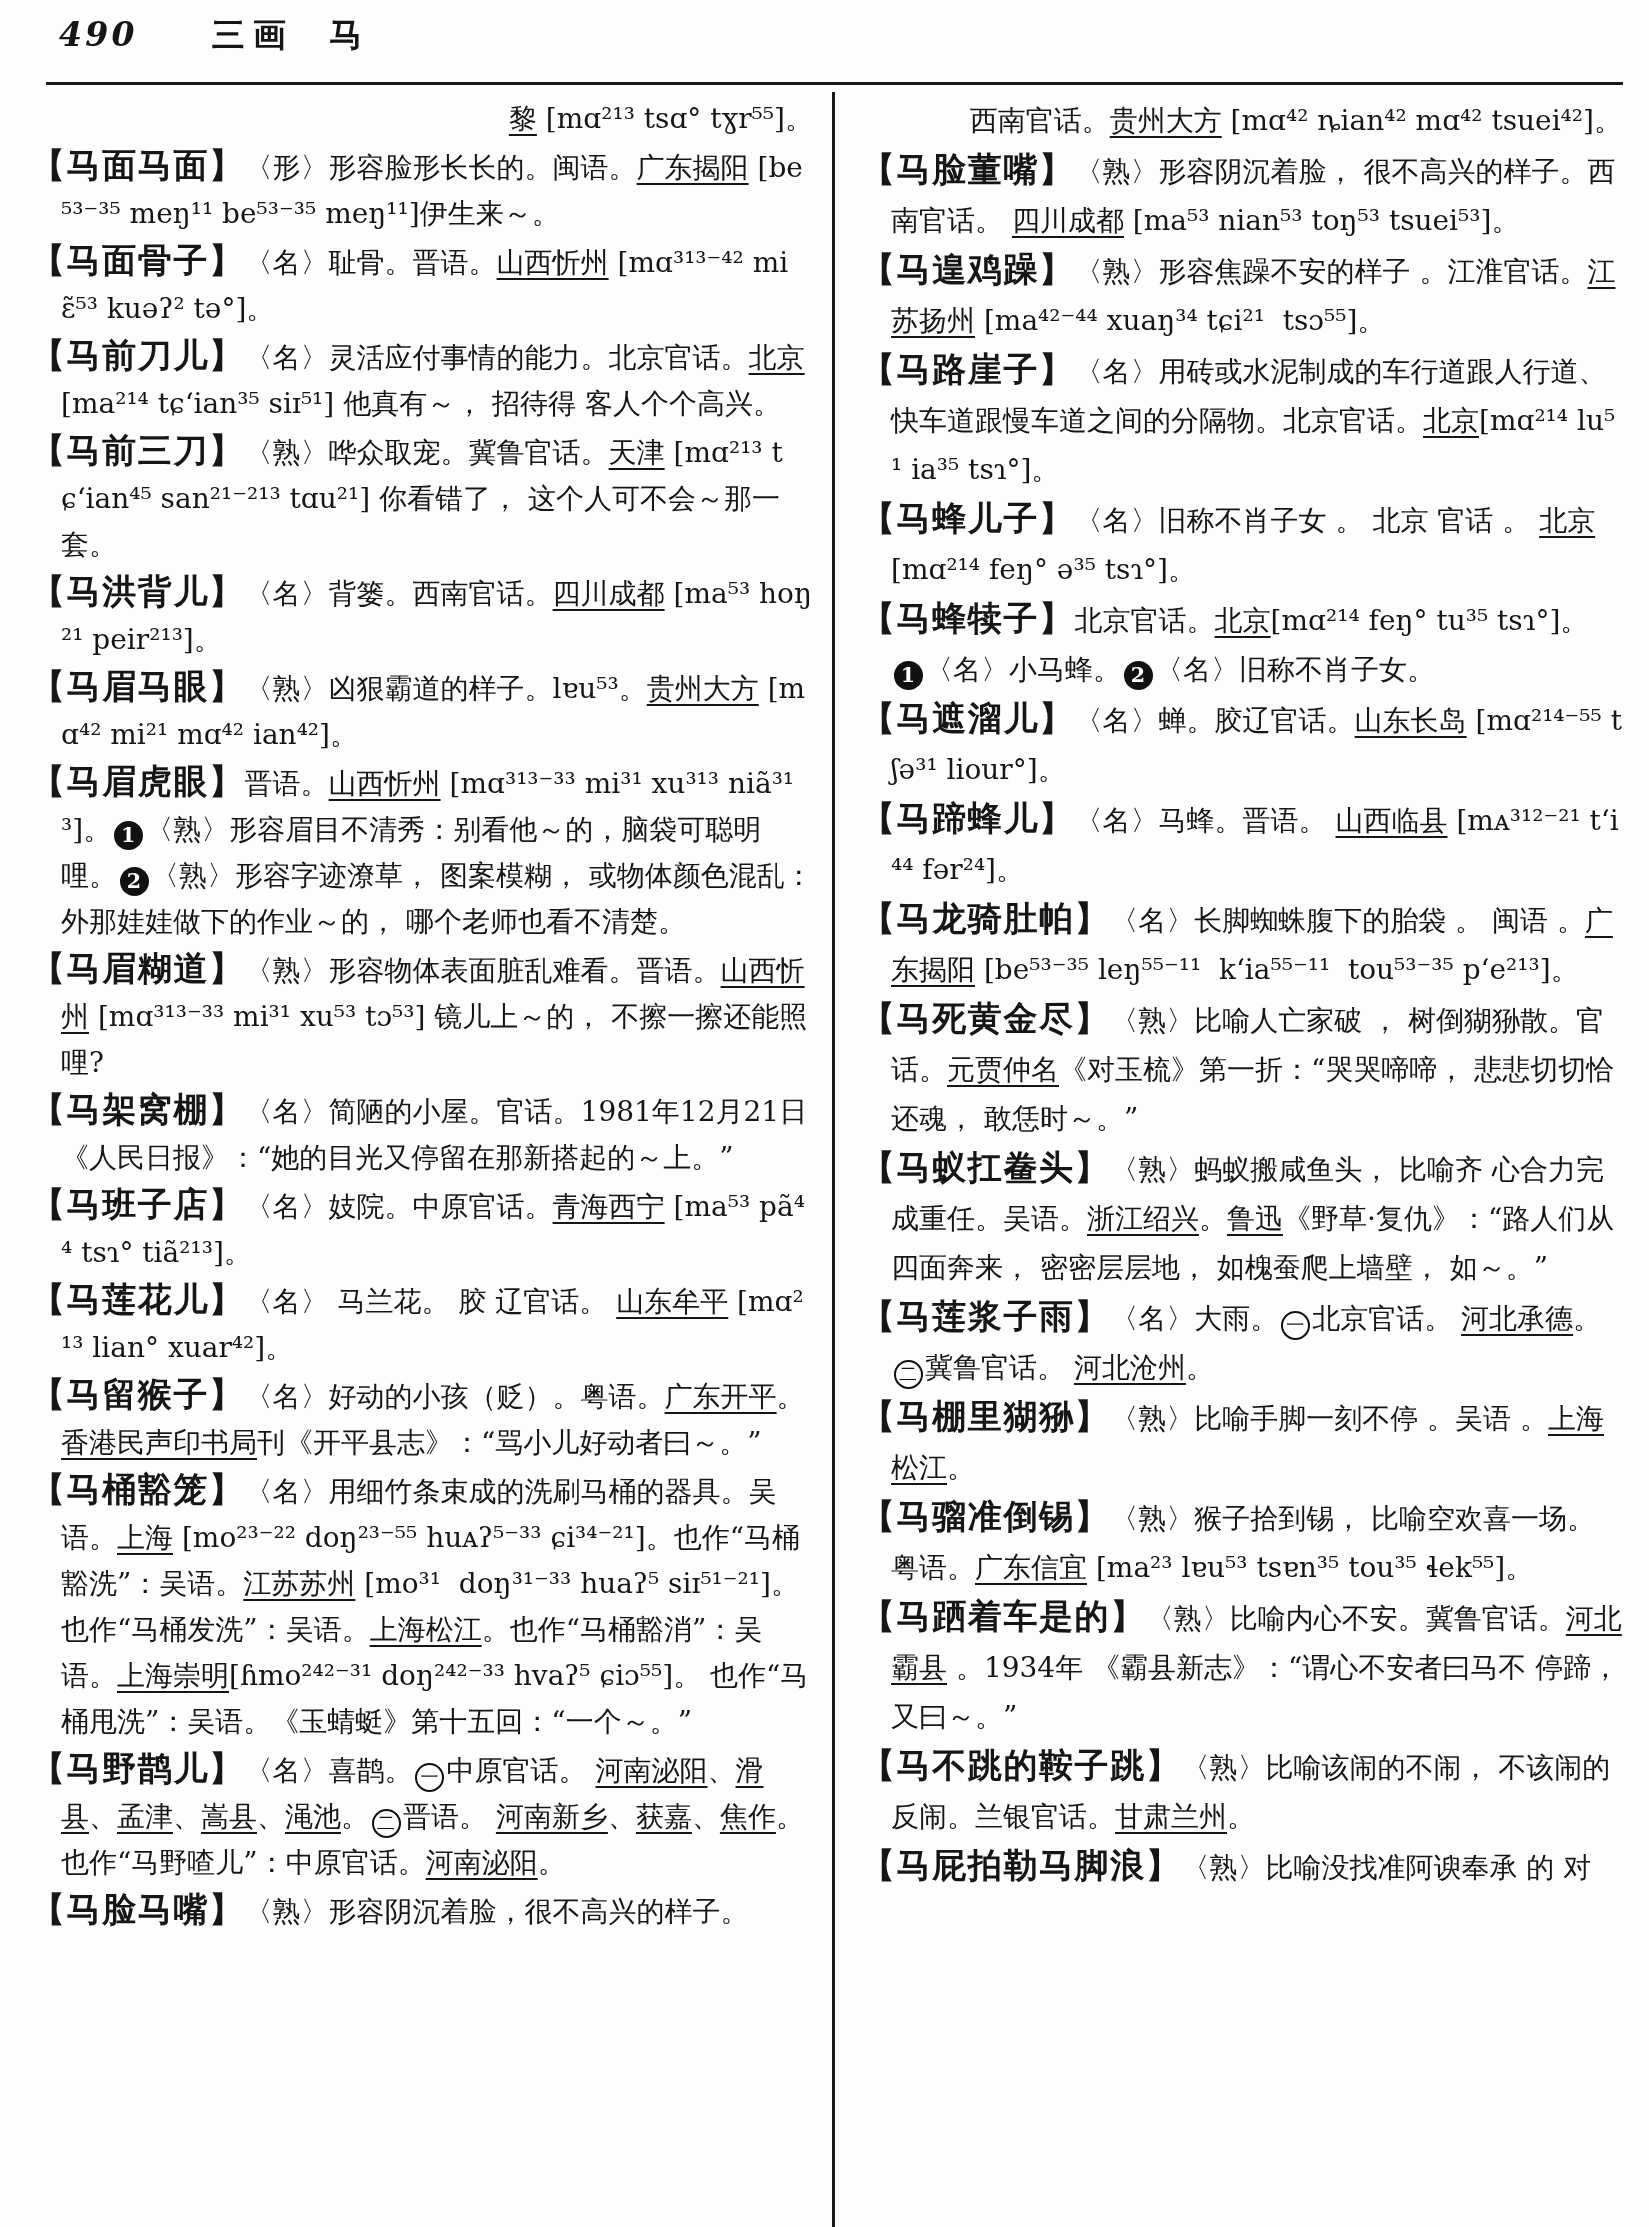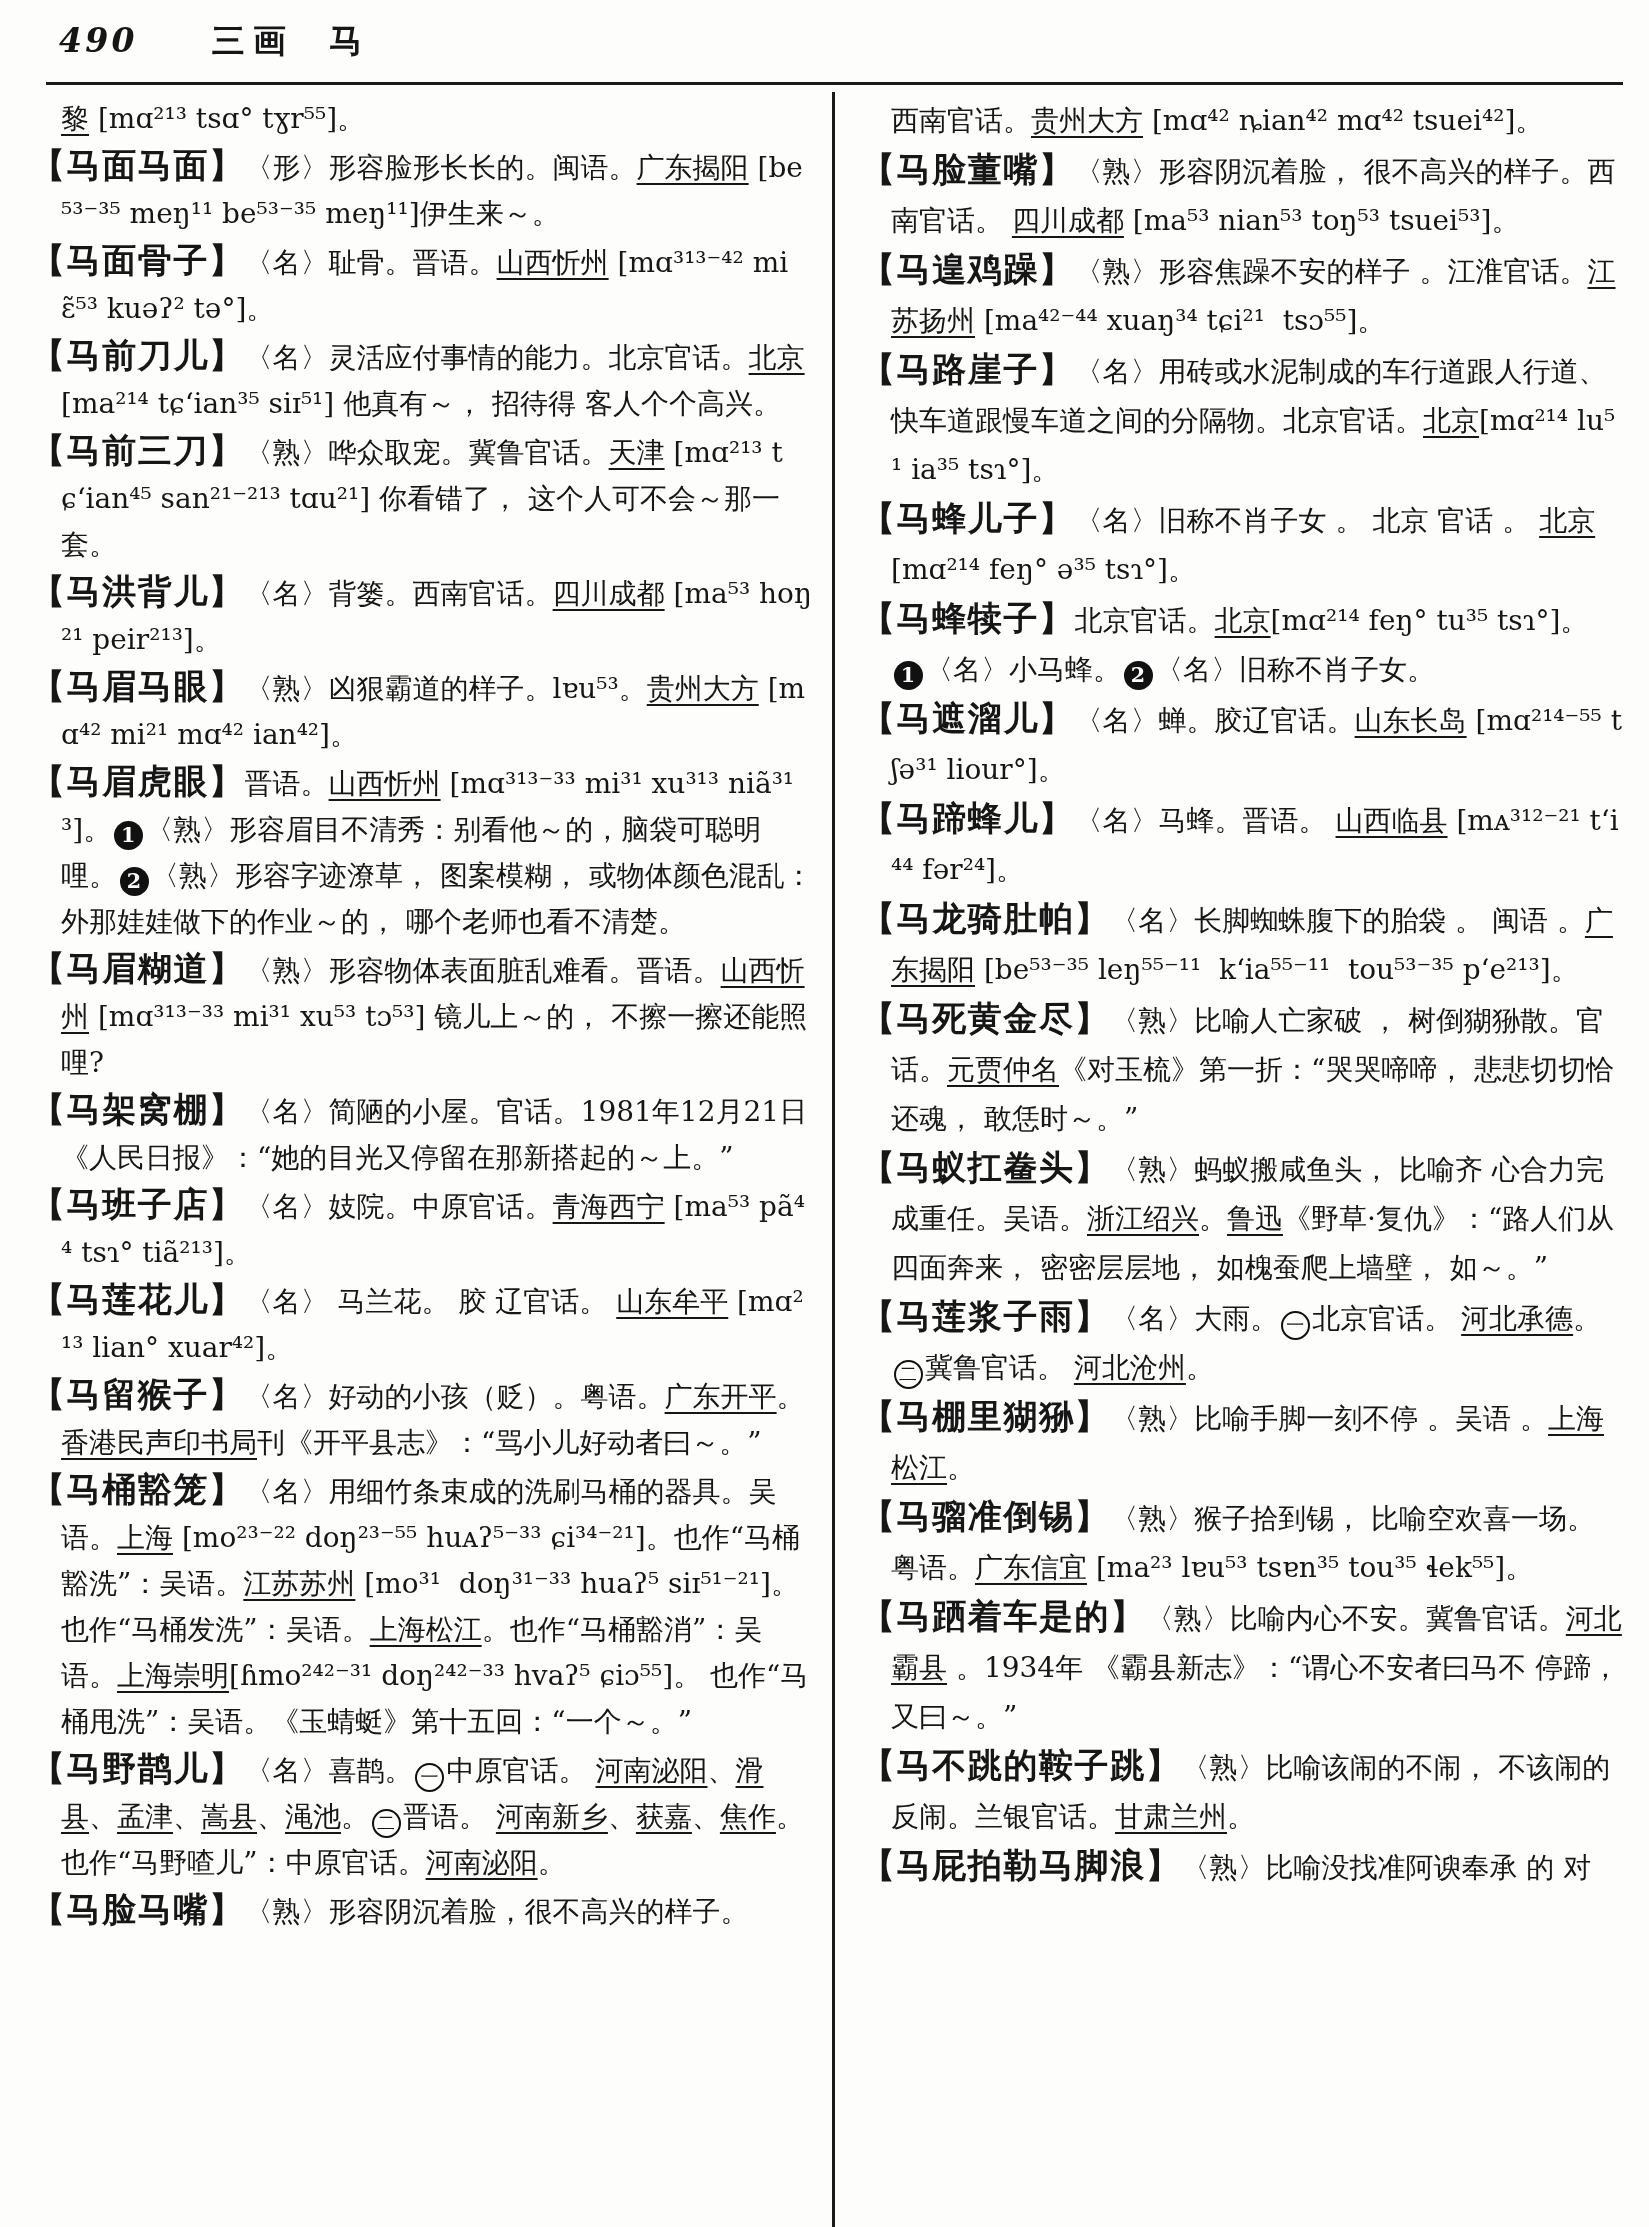--- a/index.html
+++ b/index.html
@@ -6,21 +6,21 @@
     margin: 0; padding: 0;
     width: 1650px; height: 2227px;
     background: #fdfdfb;
     overflow: hidden;
     font-family: "DejaVu Serif", "Liberation Serif", serif;
     color: #161616;
   }
   .page { position: relative; width: 1650px; height: 2227px; }
 
   .hdr {
-    position: absolute; top: 21px; left: 59px;
+    position: absolute; top: 15px; left: 59px;
     font-size: 33px; line-height: 40px; font-weight: bold;
     display: flex; align-items: baseline;
   }
   .hdr .pagenum { font-style: italic; letter-spacing: 3.3px; }
   .hdr .section { margin-left: 74px; letter-spacing: 8.2px; }
   .hdr .radical { margin-left: 35px; }
 
   .hrule {
     position: absolute; top: 82px; left: 46px; width: 1577px; height: 0;
     border-top: 3.3px solid #1a1a1a;
@@ -35,21 +35,21 @@
     font-size: 28px;
   }
   .col.left  { left: 31px;  width: 782px; line-height: 46px; }
   .col.right { left: 861px; width: 761px; line-height: 49px; }
 
   .entry {
     padding-left: 30px; text-indent: -30px;
     white-space: pre-wrap;
     word-break: break-all;
   }
-  .entry.cont { text-indent: 0; }
+  .entry.cont { text-indent: 0; text-align: right; }
 
   .head {
     font-weight: bold; font-size: 34px; letter-spacing: 1.6px;
   }
 
   .u { text-decoration: underline; text-underline-offset: 5.8px; text-decoration-thickness: 1.6px; }
 
   .disc, .ring {
     display: inline-block; width: 29px; height: 29px; border-radius: 50%;
     text-align: center; box-sizing: border-box;

